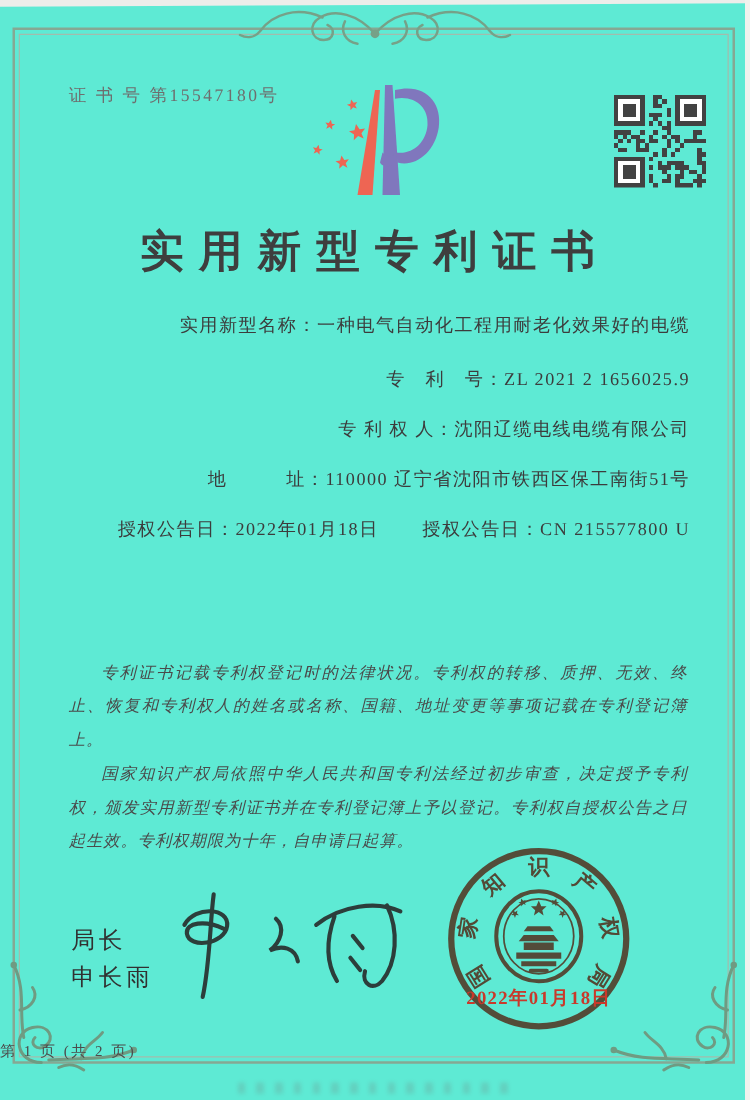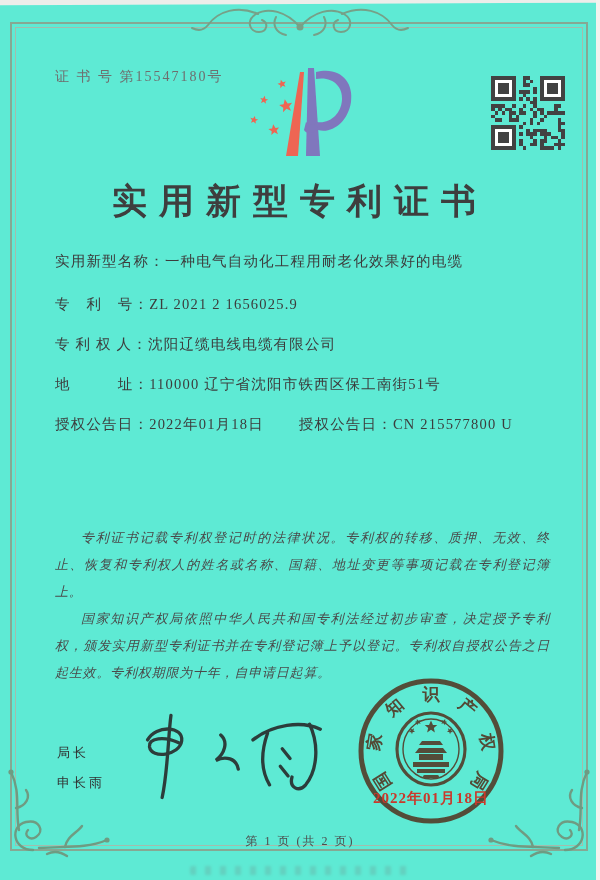--- a/index.html
+++ b/index.html
@@ -19,36 +19,36 @@
   .orn-bl{left:3px;bottom:22px;}
   .orn-br{right:5px;bottom:22px;transform:scaleX(-1);}
   
   .cert-no{position:absolute;left:55px;top:68px;font-size:14px;color:#6e6e6e;letter-spacing:2px;}
   .logo{position:absolute;left:246px;top:64px;width:108px;height:96px;}
   .qr{position:absolute;left:491px;top:76px;width:74px;height:74px;}
   .title{position:absolute;left:0;top:178px;width:100%;text-align:center;
     font-size:35px;font-weight:700;color:#3e3e3e;letter-spacing:12px;box-sizing:border-box;}
   
   .fields{position:absolute;left:55px;top:250px;right:48px;font-size:14.5px;color:#3c3c3c;letter-spacing:1.2px;}
-  .field-row{margin-bottom:18px;line-height:22px;white-space:nowrap;}
+  .field-row{margin-bottom:18px;line-height:22px;white-space:nowrap;text-align:right;}
   .field-row.first{margin-bottom:21px;}
   .field-row .lbl{color:#3c3c3c;}
   .inline-gap{display:inline-block;width:30px;}
   
   .legal{position:absolute;left:55px;right:50px;top:524px;font-size:13px;line-height:2.08;
     color:#4a4a4a;font-style:italic;letter-spacing:.8px;text-align:justify;}
   .legal p{margin:0;text-indent:2em;}
   
   .chief{position:absolute;left:57px;top:738px;font-family:"Liberation Sans","DejaVu Sans",sans-serif;
-    font-size:13px;line-height:30px;letter-spacing:3px;color:#313131;}
+    font-size:19px;line-height:30px;letter-spacing:3px;color:#313131;}
   .signature{position:absolute;left:128px;top:708px;width:205px;height:96px;}
   .seal{position:absolute;left:355px;top:675px;width:152px;height:152px;mix-blend-mode:multiply;}
   .seal-date{position:absolute;left:356px;top:789px;width:150px;text-align:center;
     color:#c9392b;font-size:15px;letter-spacing:1px;font-weight:600;white-space:nowrap;}
-  .footer{position:absolute;left:0;top:833px;width:100%;text-align:center;font-size:12px;color:#4c4c4c;letter-spacing:2px;}
+  .footer{position:absolute;left:0;top:833px;width:100%;text-align:left;font-size:12px;color:#4c4c4c;letter-spacing:2px;}
   .bleed{position:absolute;left:190px;top:866px;width:225px;height:9px;opacity:.45;filter:blur(1.5px);
     background:repeating-linear-gradient(90deg,rgba(115,120,118,.5) 0 6px,transparent 6px 15px);border-radius:2px;}
 </style>
 </head>
 <body>
 
 <div class="page">
 
   <div class="scan-edge-top"></div>
   <div class="scan-edge-right"></div>

